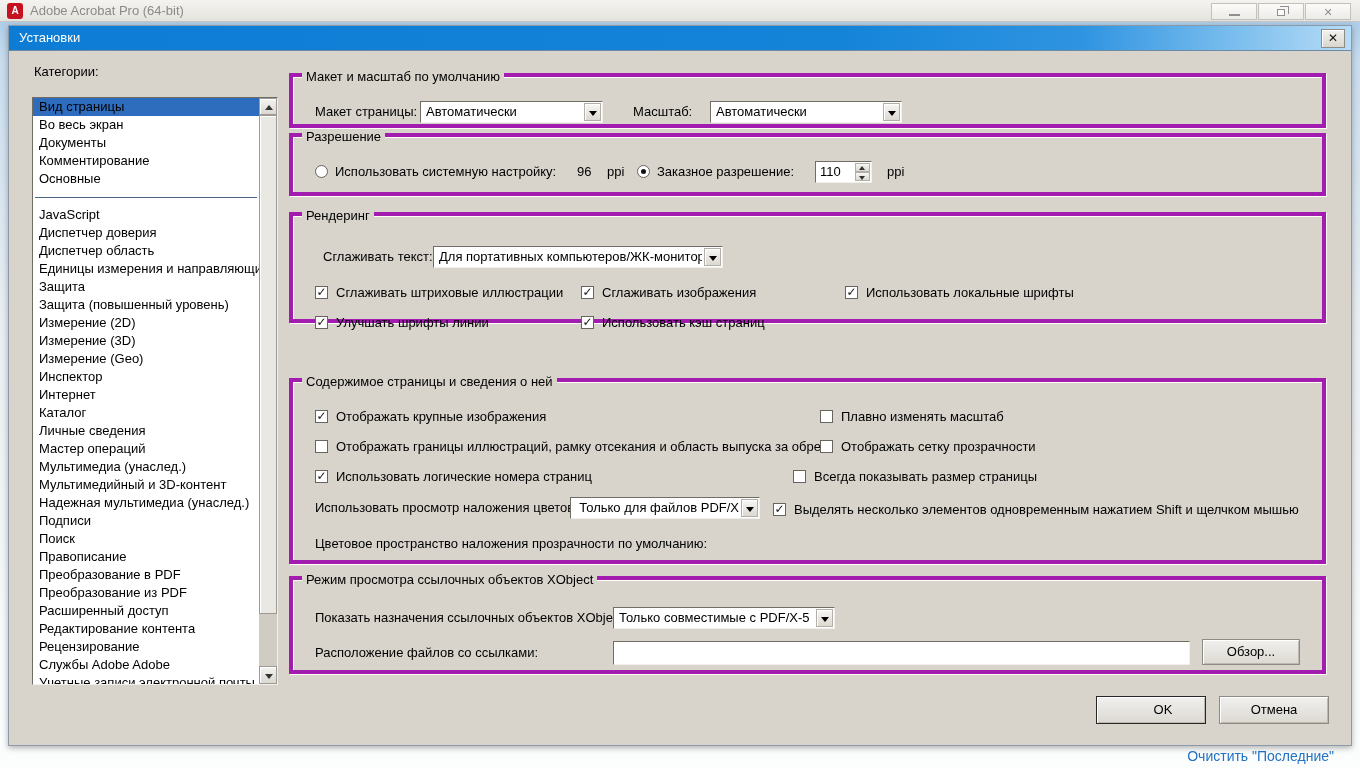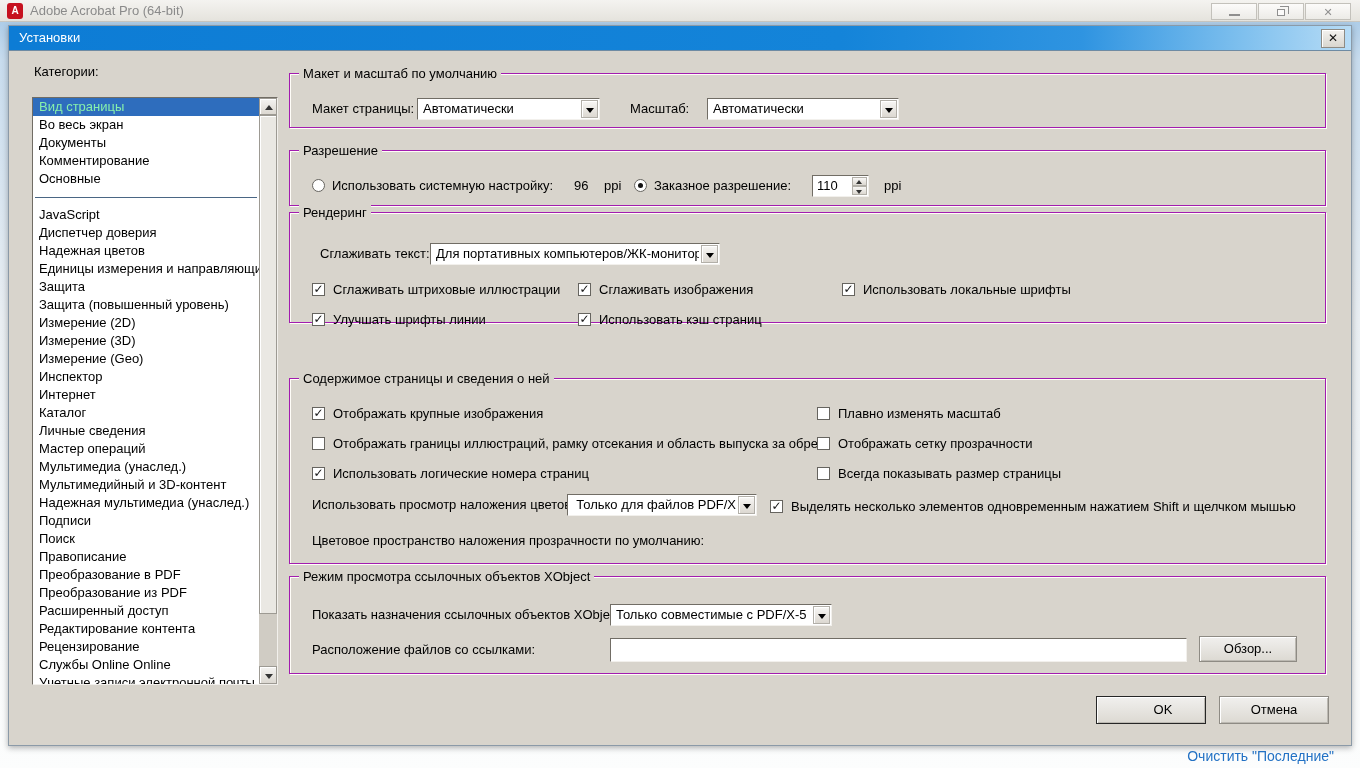--- a/index.html
+++ b/index.html
@@ -34,39 +34,39 @@
     background:linear-gradient(#f3f2ef,#d9d6cf); border:1px solid #8e8b84;
     box-shadow:inset 1px 1px 0 #fff; text-align:center; line-height:17px; font-size:12px; color:#111; }
 
   .cat-label { position:absolute; left:25px; top:38px; }
 
   
   .listbox { position:absolute; left:23px; top:71px; width:246px; height:588px; background:#fff;
     border:1px solid; border-color:#716d65 #f2f0ec #f2f0ec #716d65; overflow:hidden; }
   .list-inner { position:absolute; left:0; top:0; right:18px; bottom:0; overflow:hidden; }
   .list-row { height:18px; line-height:18px; padding-left:6px; white-space:nowrap; cursor:default; }
-  .list-row.selected { background:#2e6dbd; color:#86efac; }
+  .list-row.selected { background:#2e6dbd; color:#000000; }
   .list-sep-row { height:18px; position:relative; }
   .list-sep-row .sep-line { position:absolute; left:2px; right:2px; top:9px; height:1px; background:#4a6684; }
   .scrollbar { position:absolute; right:0; top:0; width:18px; height:586px; background:#d0ccc4; }
   .sb-btn { position:absolute; left:0; width:18px; height:17px;
     background:linear-gradient(#f4f3f1,#dcd8d1); border:1px solid #9d9a93; box-shadow:inset 1px 1px 0 #fff; }
   .sb-btn.up { top:0; } .sb-btn.down { bottom:0; height:18px; }
   .sb-thumb { position:absolute; left:0; top:17px; width:18px; height:499px;
     background:#eae8e3; border:1px solid #9d9a93; box-shadow:inset 1px 1px 0 #fff; }
   .tri-up { position:absolute; left:5px; top:6px; width:0; height:0;
     border:4px solid transparent; border-bottom:5px solid #333; border-top:none; }
   .tri-down { position:absolute; left:5px; top:7px; width:0; height:0;
     border:4px solid transparent; border-top:5px solid #333; border-bottom:none; }
 
   
-  .group { position:absolute; left:280px; width:1037px; border:1px solid #a21caf;
+  .group { position:absolute; left:280px; width:1037px; border:4px solid #a21caf;
     box-shadow:inset 1px 1px 0 #fffdf8, 1px 1px 0 #fffdf8; }
   .group-title { position:absolute; top:-8px; left:9px; background:#d8d4cc; padding:0 4px; line-height:15px; }
-  .g1 { top:47px; height:55px; } .g2 { top:124px; height:56px; }
+  .g1 { top:47px; height:55px; } .g2 { top:107px; height:63px; }
   .g3 { top:186px; height:111px; } .g4 { top:352px; height:186px;text-align:right; }
   .g5 { top:550px; height:98px; }
   .lab { position:absolute; line-height:22px; white-space:nowrap; }
 
   
   .combo { position:absolute; height:22px; background:#fff;
     border:1px solid; border-color:#716d65 #f2f0ec #f2f0ec #716d65; }
   .combo-text { position:absolute; left:5px; top:0; right:20px; line-height:20px; white-space:nowrap; overflow:hidden; }
   .combo-btn { position:absolute; right:1px; top:1px; width:17px; height:18px;
     background:linear-gradient(#f8f7f5,#dcd8d1); border:1px solid #b2afa8; box-shadow:inset 1px 1px 0 #fff; }
@@ -140,21 +140,21 @@
         <div class="list-row selected">Вид страницы</div>
         <div class="list-row">Во весь экран</div>
         <div class="list-row">Документы</div>
         <div class="list-row">Комментирование</div>
         <div class="list-row">Основные</div>
         <div class="list-sep-row">
           <div class="sep-line"></div>
         </div>
         <div class="list-row">JavaScript</div>
         <div class="list-row">Диспетчер доверия</div>
-        <div class="list-row">Надежная цветов</div>
+        <div class="list-row">Диспетчер область</div>
         <div class="list-row">Единицы измерения и направляющие</div>
         <div class="list-row">Защита</div>
         <div class="list-row">Защита (повышенный уровень)</div>
         <div class="list-row">Измерение (2D)</div>
         <div class="list-row">Измерение (3D)</div>
         <div class="list-row">Измерение (Geo)</div>
         <div class="list-row">Инспектор</div>
         <div class="list-row">Интернет</div>
         <div class="list-row">Каталог</div>
         <div class="list-row">Личные сведения</div>
@@ -163,21 +163,21 @@
         <div class="list-row">Мультимедийный и 3D-контент</div>
         <div class="list-row">Надежная мультимедиа (унаслед.)</div>
         <div class="list-row">Подписи</div>
         <div class="list-row">Поиск</div>
         <div class="list-row">Правописание</div>
         <div class="list-row">Преобразование в PDF</div>
         <div class="list-row">Преобразование из PDF</div>
         <div class="list-row">Расширенный доступ</div>
         <div class="list-row">Редактирование контента</div>
         <div class="list-row">Рецензирование</div>
-        <div class="list-row">Службы Online Online</div>
+        <div class="list-row">Службы Adobe Adobe</div>
         <div class="list-row">Учетные записи электронной почты</div>
       </div>
     <div class="scrollbar">
       <div class="sb-btn up">
           <span class="tri-up"></span>
         </div>
       <div class="sb-thumb"></div>
       <div class="sb-btn down">
           <span class="tri-down"></span>
         </div>
@@ -271,21 +271,21 @@
           <span class="cb-label">Использовать логические номера страниц</span>
         </div>
         <div class="cb-item" style="left: 527px; top: 26px;">
           <span class="cb"></span>
           <span class="cb-label">Плавно изменять масштаб</span>
         </div>
         <div class="cb-item" style="left: 527px; top: 56px;">
           <span class="cb"></span>
           <span class="cb-label">Отображать сетку прозрачности</span>
         </div>
-        <div class="cb-item" style="left: 527px; top: 86px;">
+        <div class="cb-item" style="left: 500px; top: 86px;">
           <span class="cb"></span>
           <span class="cb-label">Всегда показывать размер страницы</span>
         </div>
       </div>
     <span class="lab" style="left:22px;top:115px;">Использовать просмотр наложения цветов:</span>
     <div class="combo" style="left:277px;top:115px;width:190px;">
       <span class="combo-text">Только для файлов PDF/X</span>
       <span class="combo-btn">
           <span class="combo-arrow"></span>
         </span>

